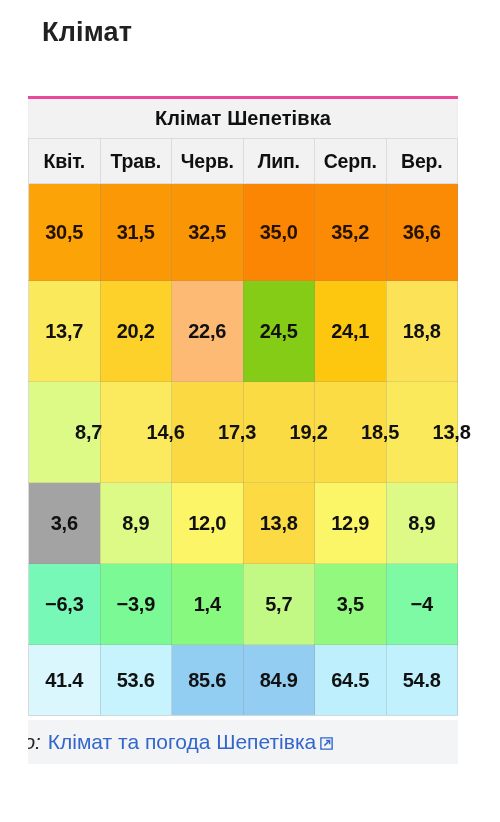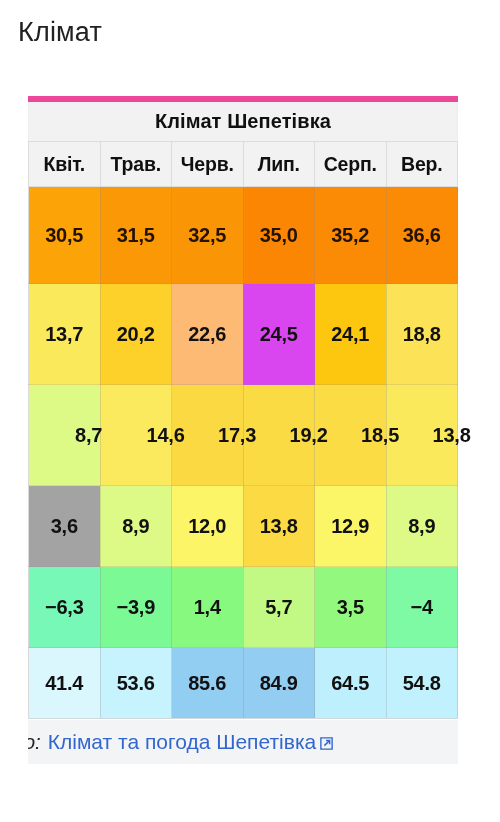--- a/index.html
+++ b/index.html
@@ -13,37 +13,37 @@
     background: #ffffff;
     font-family: "Liberation Sans", "DejaVu Sans", sans-serif;
     color: #202122;
     overflow: hidden;
     position: relative;
   }
 
   
   #page-title {
     position: absolute;
-    left: 18px;
+    left: 42px;
     top: 15px;
     font-size: 27px;
-    font-weight: normal;
+    font-weight: bold;
     letter-spacing: 0.2px;
     color: #202122;
     line-height: 34px;
   }
 
   
   #climate-table-wrap {
     position: absolute;
     left: 28px;
     top: 96px;
     width: 430px;
     background: #f8f9fa;
-    border-top: 6px solid #ec4899;
+    border-top: 3px solid #ec4899;
   }
   table.climate {
     border-collapse: collapse;
     table-layout: fixed;
     width: 430px;
     font-size: 18px;
   }
   table.climate th,
   table.climate td {
     padding: 0;
@@ -163,21 +163,21 @@
           <td class="cell" style="background: rgb(250, 152, 6);">31,5</td>
           <td class="cell" style="background: rgb(250, 150, 5);">32,5</td>
           <td class="cell" style="background: rgb(251, 134, 4);">35,0</td>
           <td class="cell" style="background: rgb(251, 139, 4);">35,2</td>
           <td class="cell" style="background: rgb(251, 138, 5);">36,6</td>
         </tr>
         <tr class="r1">
           <td class="cell first" style="background: rgb(251, 233, 92);">13,7</td>
           <td class="cell" style="background: rgb(253, 209, 42); margin-top: 32px;">20,2</td>
           <td class="cell" style="background: #fdba74;">22,6</td>
-          <td class="cell" style="background: #d946ef;">24,5</td>
+          <td class="cell" style="background: #84cc16;">24,5</td>
           <td class="cell" style="background: rgb(253, 198, 15);">24,1</td>
           <td class="cell" style="background: rgb(251, 226, 86);">18,8</td>
         </tr>
         <tr class="r2">
           <td class="cell first" style="background: rgb(221, 249, 134);">8,7</td>
           <td class="cell" style="background: rgb(251, 234, 93);">14,6</td>
           <td class="cell" style="background: rgb(251, 217, 67);">17,3</td>
           <td class="cell" style="background: rgb(251, 219, 68);">19,2</td>
           <td class="cell" style="background: rgb(251, 220, 69);">18,5</td>
           <td class="cell" style="background: rgb(251, 233, 92);">13,8</td>

